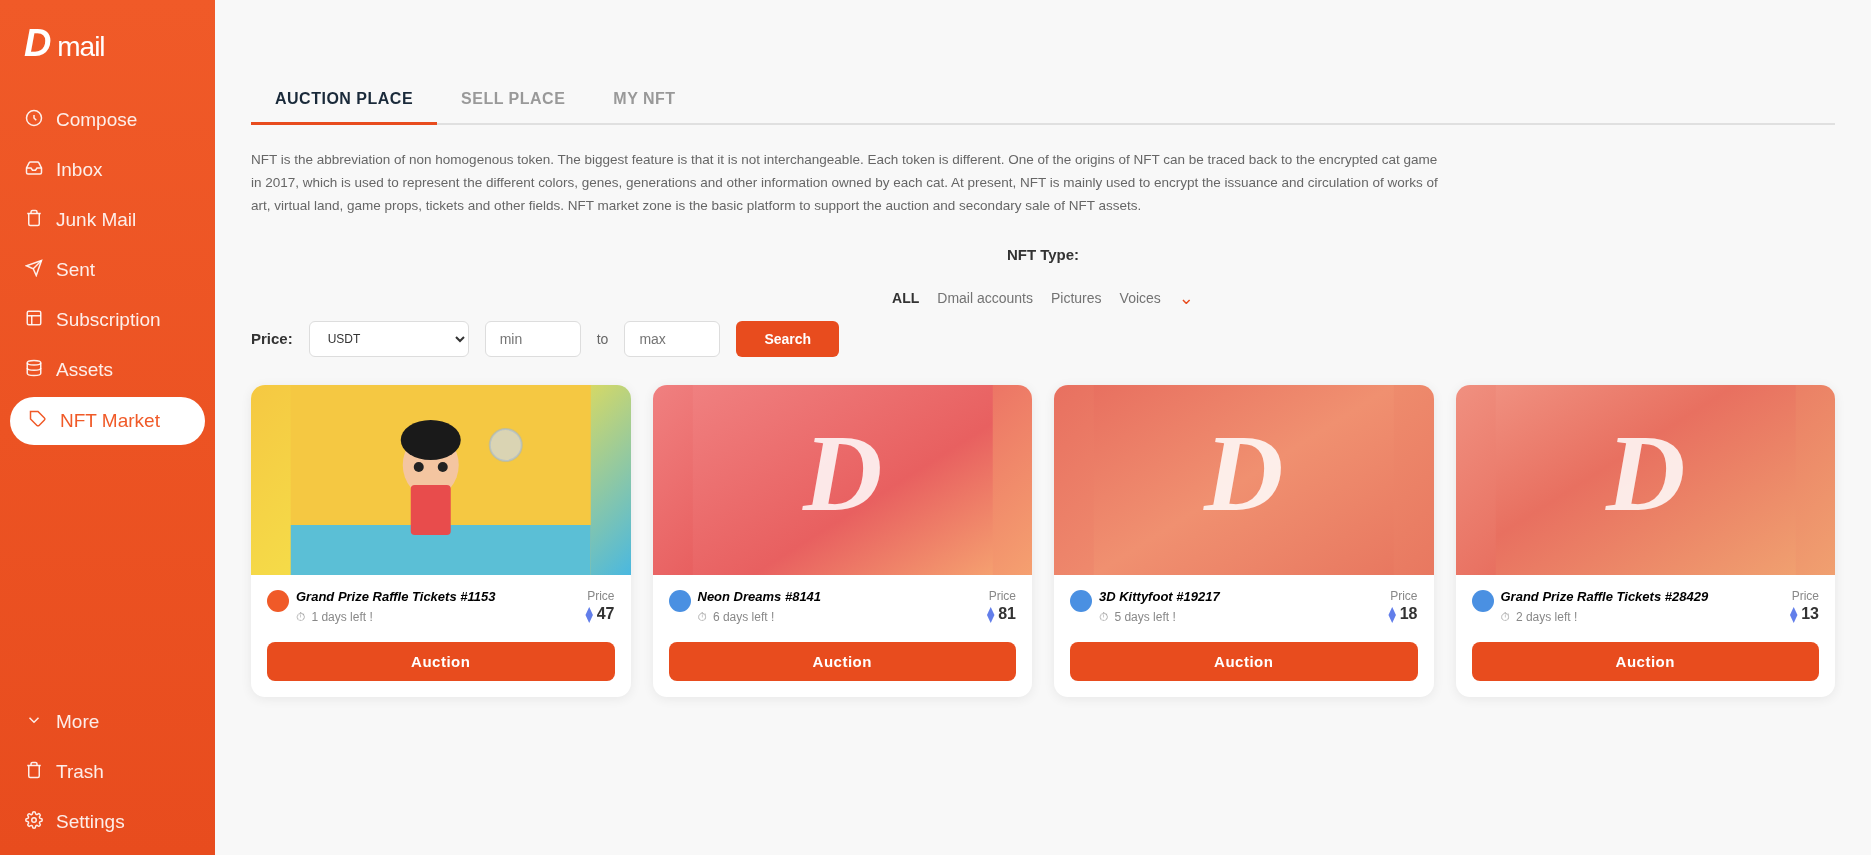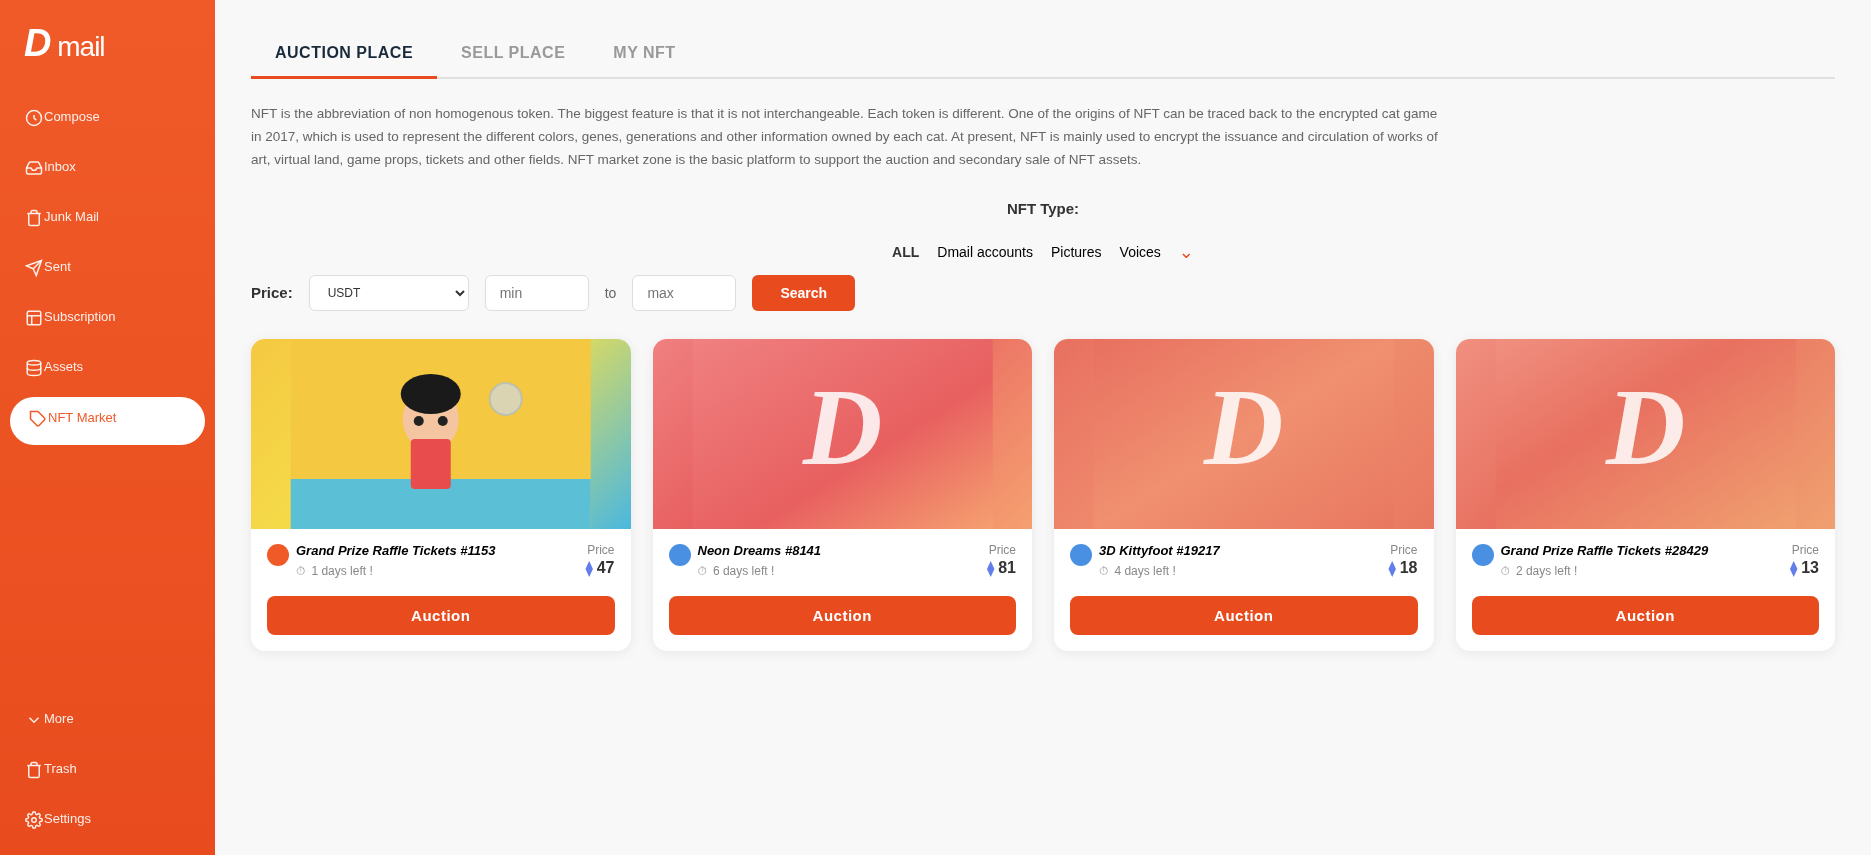--- a/index.html
+++ b/index.html
@@ -23,25 +23,25 @@
     }
     .logo-text {
       font-size: 32px;
       font-weight: 700;
       color: white;
       letter-spacing: -1px;
     }
     .sidebar-nav { display: flex; flex-direction: column; flex: 1; padding: 8px 0; }
     .nav-item {
       display: flex;
-      align-items: flex-start;
-      gap: 0;
+      align-items: flex-end;
+      gap: 12px;
       padding: 14px 24px;
       color: rgba(255,255,255,0.9);
-      font-size: 13px;
+      font-size: 19px;
       cursor: pointer;
       border-radius: 0;
       transition: background 0.15s;
     }
     .nav-item.active {
       background: white;
       color: #f05a28;
       border-radius: 28px;
       margin: 2px 10px;
       padding: 13px 18px;
@@ -51,21 +51,21 @@
 
     
     #main {
       flex: 1;
       background: #f8f8f8;
       display: flex;
       flex-direction: column;
       overflow-y: auto;
       padding: 0;
     }
-    .main-inner { padding: 32px 36px; }
+    .main-inner { padding: 32px 36px; margin-top: 46px; }
 
     
     .tabs { display: flex; gap: 0; border-bottom: 2px solid #e0e0e0; margin-bottom: 24px; }
     .tab {
       padding: 12px 24px 14px;
       font-size: 16px;
       font-weight: 600;
       color: #999;
       cursor: pointer;
       border-bottom: 3px solid transparent;
@@ -75,37 +75,37 @@
     }
     .tab.active { color: #1a2a3a; border-bottom: 3px solid #e84c1e; }
 
     
     .description { font-size: 13.5px; color: #666; line-height: 1.7; margin-bottom: 28px; max-width: 1200px; }
 
     
     .filter-row { display: flex; align-items: center; gap: 24px; margin-bottom: 12px; flex-direction: column; }
     .filter-label { font-size: 15px; font-weight: 600; color: #333; }
     .filter-options { display: flex; gap: 18px; align-items: center; }
-    .filter-option { font-size: 14px; color: #000000; cursor: pointer; }
+    .filter-option { font-size: 14px; color: #737373; cursor: pointer; }
     .filter-option.active { color: #333; font-weight: 600; }
     .chevron-down { color: #e84c1e; font-size: 18px; cursor: pointer; }
 
     .price-row { display: flex; align-items: center; gap: 16px; margin-bottom: 28px; }
     .price-select {
       width: 160px;
       padding: 9px 14px;
       border: 1.5px solid #ddd;
       border-radius: 6px;
       font-size: 12px;
       background: white;
       color: #333;
       appearance: auto;
     }
     .price-input {
-      width: 104px;
+      width: 96px;
       padding: 9px 14px;
       border: 1.5px solid #ddd;
       border-radius: 6px;
       font-size: 14px;
       color: #aaa;
     }
     .price-to { font-size: 14px; color: #666; }
     .search-btn {
       background: #e84c1e;
       color: white;
@@ -405,21 +405,21 @@
           </svg>
         </div>
         <div class="card-body">
           <div class="card-info-row">
             <div class="card-name-section">
               <div class="card-avatar card-avatar-blue"></div>
               <div>
                 <div class="card-name">3D Kittyfoot #19217</div>
                 <div class="card-time-row">
                   <span class="clock-icon">⏱</span>
-                  <span class="card-time">4 days left !</span>
+                  <span class="card-time">5 days left !</span>
                 </div>
               </div>
             </div>
             <div class="card-price-section">
               <div class="price-label-small">Price</div>
               <div class="price-value">
                 <span class="eth-icon">⧫</span>
                 <span>18</span>
               </div>
             </div>

